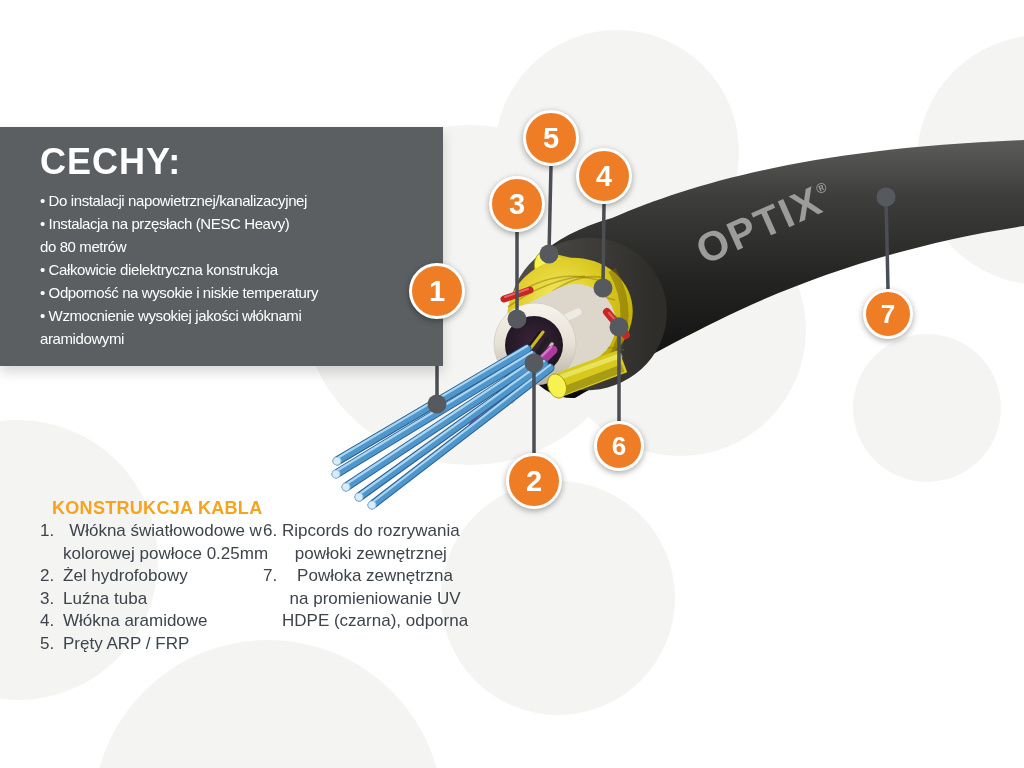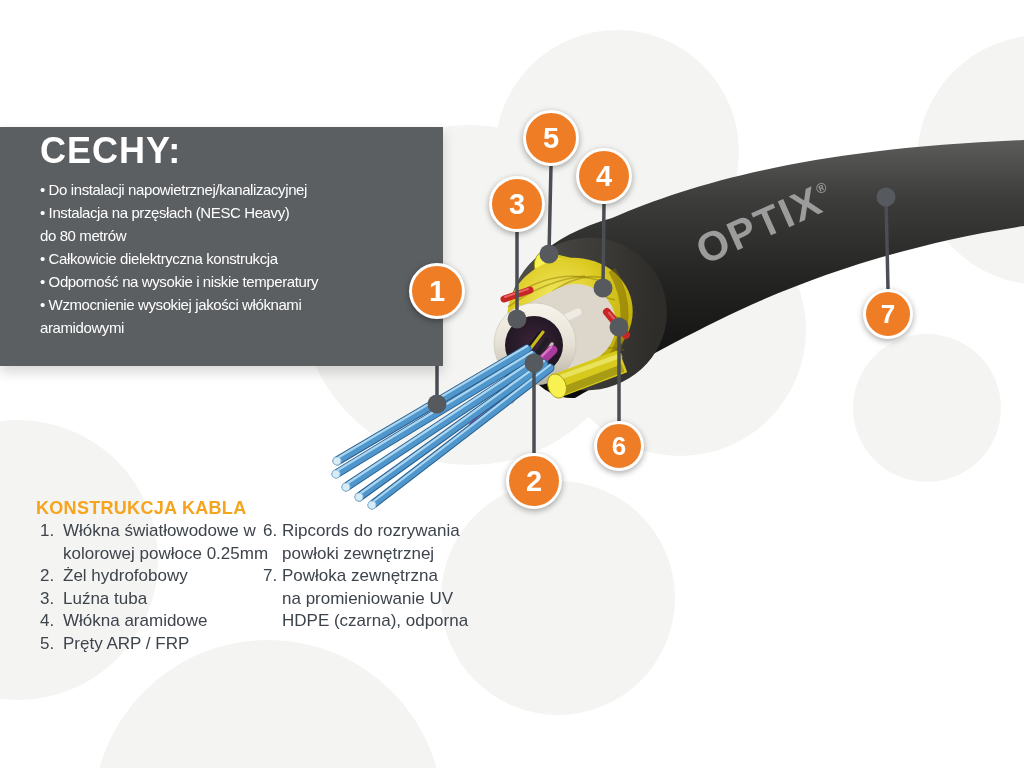--- a/index.html
+++ b/index.html
@@ -5,48 +5,48 @@
   html,body{margin:0;padding:0;background:#fff;}
   #stage{
     position:relative;width:1024px;height:768px;overflow:hidden;
     background:#ffffff;font-family:"Liberation Sans",sans-serif;
   }
   .bgc{position:absolute;border-radius:50%;background:#f4f4f2;}
 
   
   #features-box{
     position:absolute;left:0;top:127px;width:443px;height:239px;
-    box-sizing:border-box;padding:3px 8px 0 40px;
+    box-sizing:border-box;padding:14px 8px 0 40px;
     background:var(--features-box-gray,#5b5f62);
     box-shadow:0 6px 12px rgba(0,0,0,.16);
     color:#fff;
   }
   #features-title{
     font-size:36px;font-weight:bold;letter-spacing:1px;line-height:42px;
     margin-bottom:6px;
   }
   .feat-line{
     font-size:15px;font-weight:normal;line-height:23px;
     letter-spacing:-0.4px;white-space:nowrap;
   }
 
   
   #k-title{
-    position:absolute;left:36px;top:498px;
+    position:absolute;left:52px;top:498px;
     color:var(--heading-orange,#f6a41e);
     font-size:18px;font-weight:bold;letter-spacing:.3px;white-space:nowrap;
   }
   .k-col{position:absolute;top:520px;color:var(--body-text,#3e444c);}
   #col0{left:40px;}
   #col1{left:263px;}
   .k-item{display:flex;}
   #col0 .k-num{width:23px;flex:none;}
   #col1 .k-num{width:19px;flex:none;}
   .k-num,.k-txt{font-size:17px;line-height:22.5px;}
-  .k-txt div{white-space:nowrap;}
+  .k-txt div{white-space:nowrap;text-align:center;}
 
   
   #cable-svg{position:absolute;left:0;top:0;}
 
   
   #brand{
     position:absolute;left:695px;top:223px;width:150px;height:42px;
     transform:rotate(-24deg);transform-origin:0 50%;
     color:var(--brand-text-gray,#9c9c9c);
     font-size:41px;font-weight:bold;letter-spacing:2px;line-height:42px;

